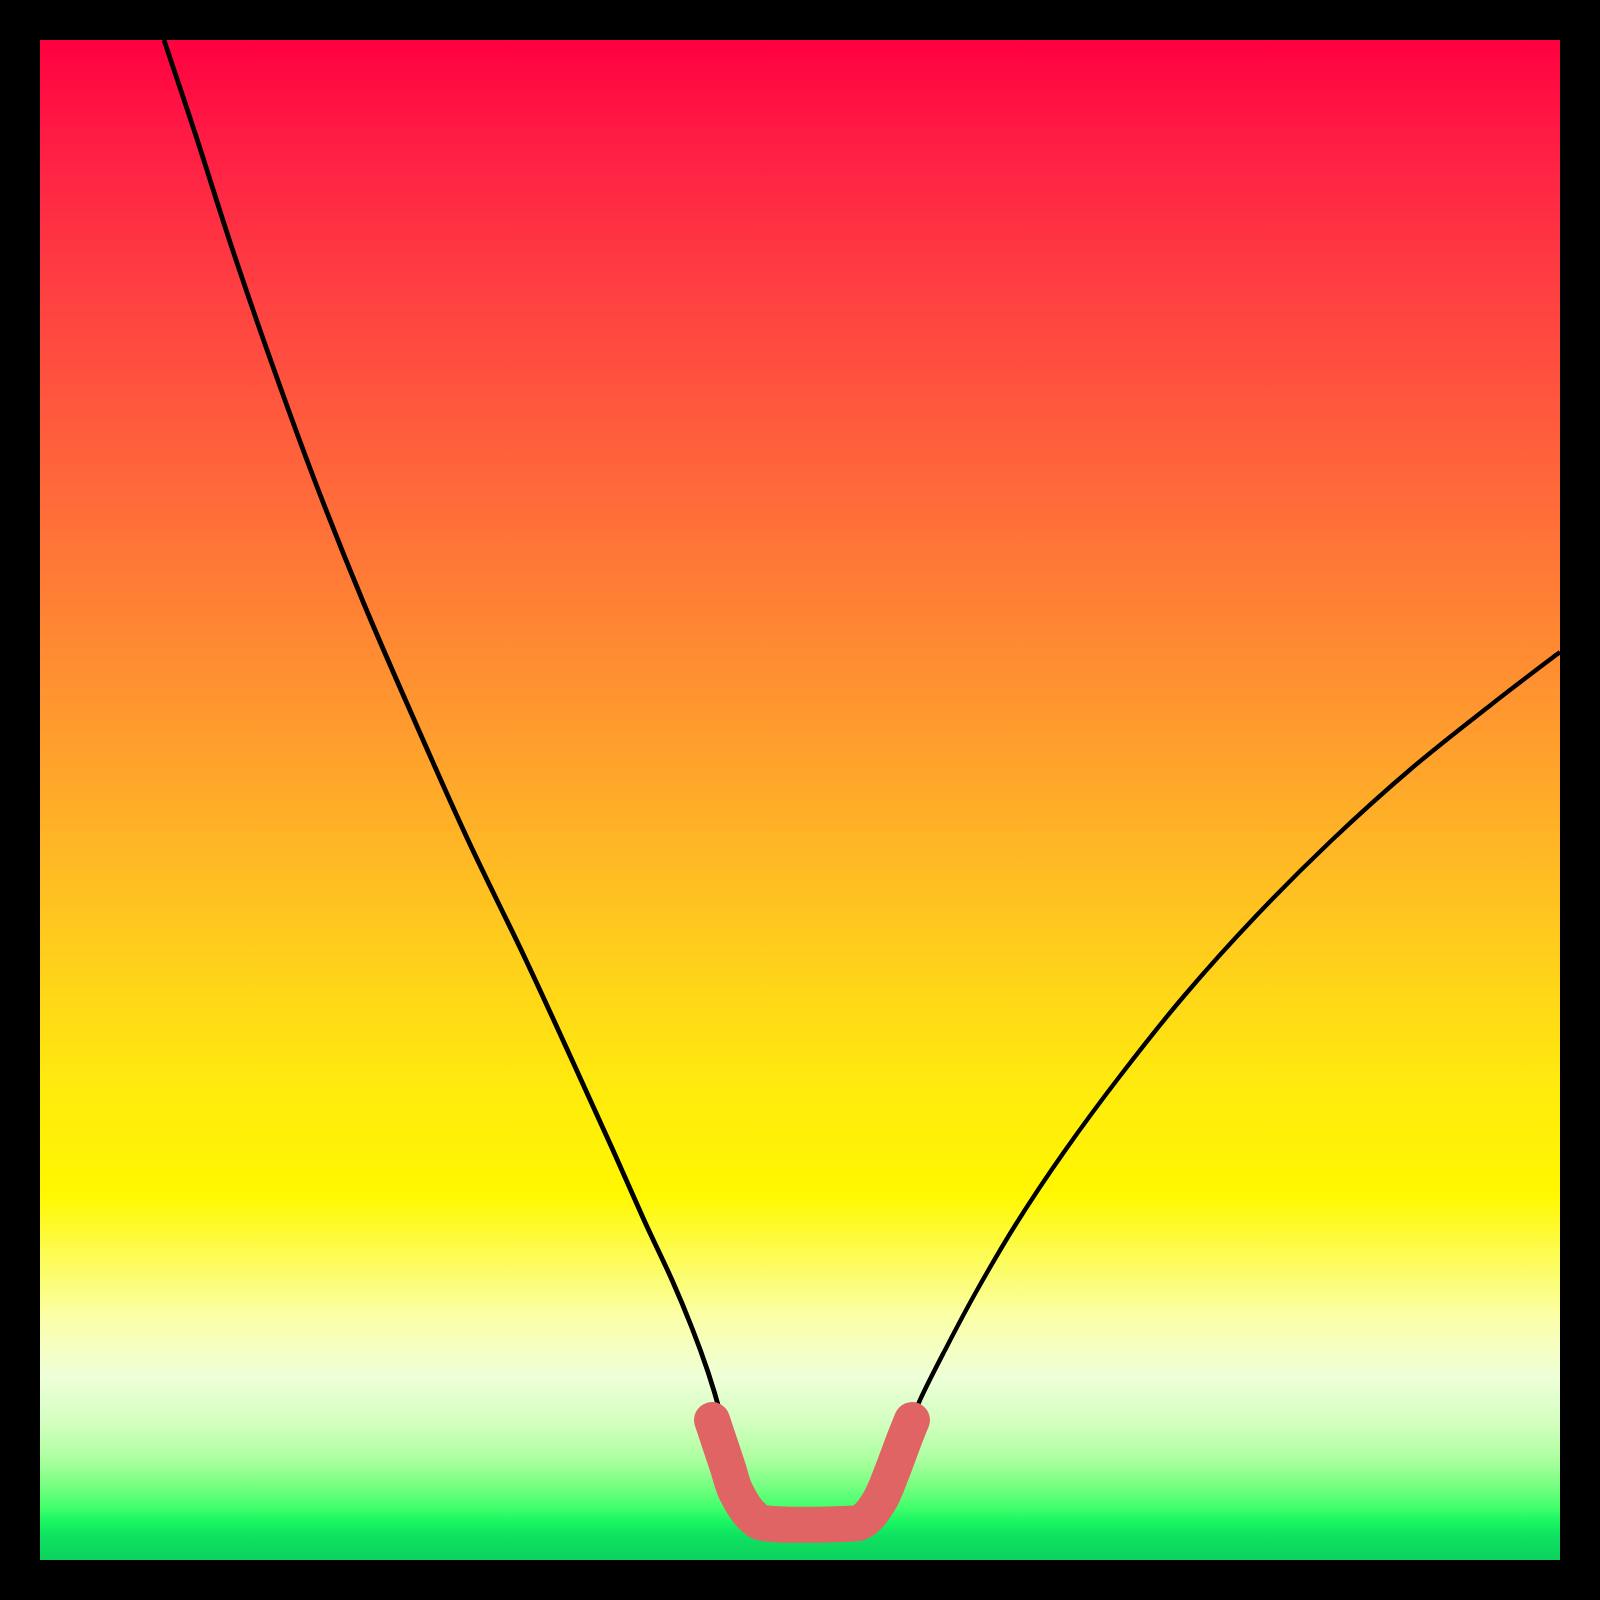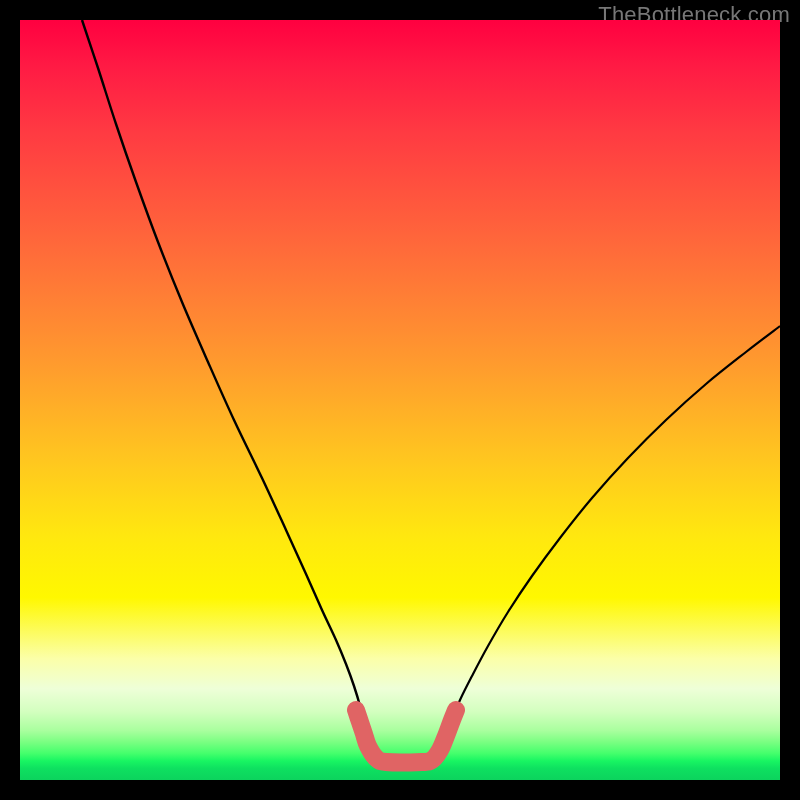--- a/index.html
+++ b/index.html
@@ -59,21 +59,20 @@
     color: #777;
     font-size: 22px;
     letter-spacing: 0.2px;
     font-weight: 500;
   }
 </style>
 </head>
 <body>
 
 <div class="frame">
-  <div class="watermark">TheBottleneck.com</div>
 
   <div class="plot-area">
     <svg class="curves" viewBox="0 0 760 760" preserveAspectRatio="none">
       <g>
           <path d="M 62 0 C 64.67 8.00 72.33 30.67 78 48 C 83.67 65.33 89.67 85.00 96 104 C 102.33 123.00 109.00 142.33 116 162 C 123.00 181.67 130.33 202.00 138 222 C 145.67 242.00 153.67 262.00 162 282 C 170.33 302.00 179.33 322.33 188 342 C 196.67 361.67 205.00 380.67 214 400 C 223.00 419.33 233.33 439.67 242 458 C 250.67 476.33 258.67 494.00 266 510 C 273.33 526.00 280.00 540.67 286 554 C 292.00 567.33 297.00 579.00 302 590 C 307.00 601.00 312.00 611.00 316 620 C 320.00 629.00 323.00 636.33 326 644 C 329.00 651.67 331.67 659.00 334 666 C 336.33 673.00 338.33 679.67 340 686 C 341.67 692.33 343.00 698.67 344 704 C 345.00 709.33 345.33 714.33 346 718 C 346.67 721.67 347.67 724.67 348 726" fill="none" stroke="#000000" stroke-width="2.4" stroke-linecap="butt" stroke-linejoin="round"></path>
           <path d="M 422 726 C 422.67 724.33 424.33 720.33 426 716 C 427.67 711.67 429.67 706.00 432 700 C 434.33 694.00 436.67 687.33 440 680 C 443.33 672.67 447.33 665.00 452 656 C 456.67 647.00 462.00 636.67 468 626 C 474.00 615.33 480.67 603.67 488 592 C 495.33 580.33 503.33 568.33 512 556 C 520.67 543.67 530.00 531.00 540 518 C 550.00 505.00 560.67 491.33 572 478 C 583.33 464.67 595.67 451.00 608 438 C 620.33 425.00 633.00 412.33 646 400 C 659.00 387.67 672.67 375.33 686 364 C 699.33 352.67 713.67 341.67 726 332 C 738.33 322.33 754.33 310.33 760 306" fill="none" stroke="#000000" stroke-width="2.2" stroke-linecap="butt" stroke-linejoin="round"></path>
           <path d="M 336 690 C 336.67 692.00 338.67 698.00 340 702 C 341.33 706.00 342.67 710.00 344 714 C 345.33 718.00 346.00 722.00 348 726 C 350.00 730.00 353.00 735.33 356 738 C 359.00 740.67 358.33 741.33 366 742 C 373.67 742.67 394.33 742.33 402 742 C 409.67 741.67 409.00 742.00 412 740 C 415.00 738.00 417.67 734.00 420 730 C 422.33 726.00 424.00 721.00 426 716 C 428.00 711.00 430.33 704.33 432 700 C 433.67 695.67 435.33 691.67 436 690" fill="none" stroke="#e06464" stroke-width="18" stroke-linecap="round" stroke-linejoin="round"></path>
         </g>
     </svg>
   </div>

